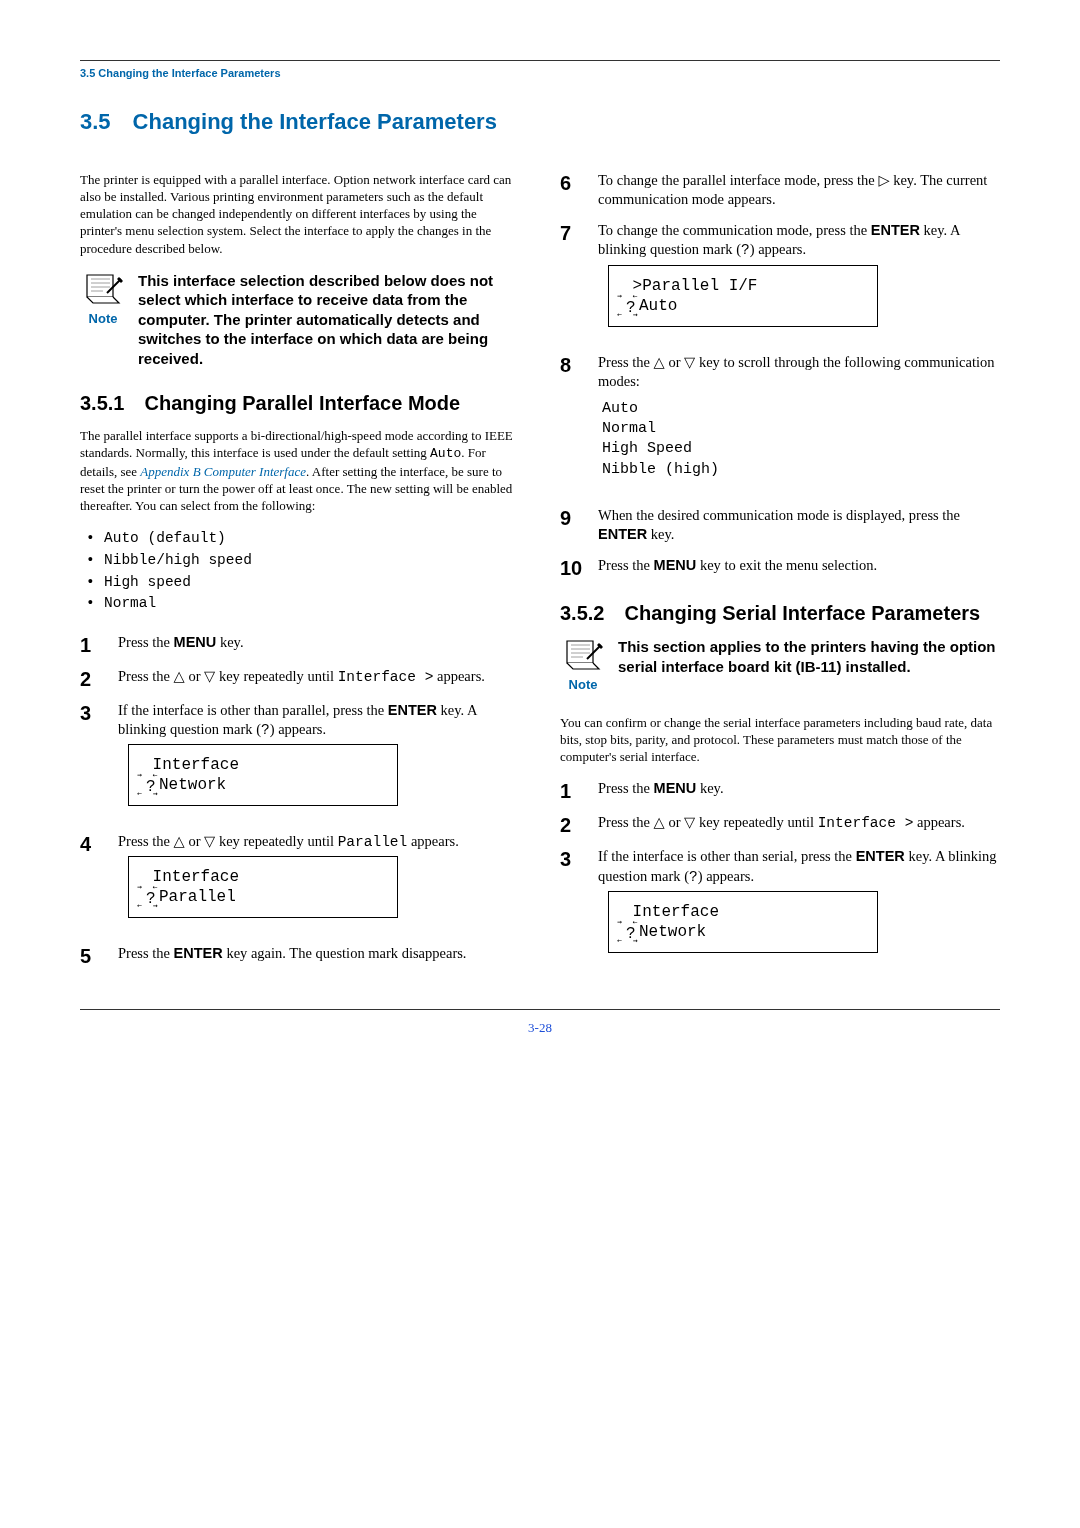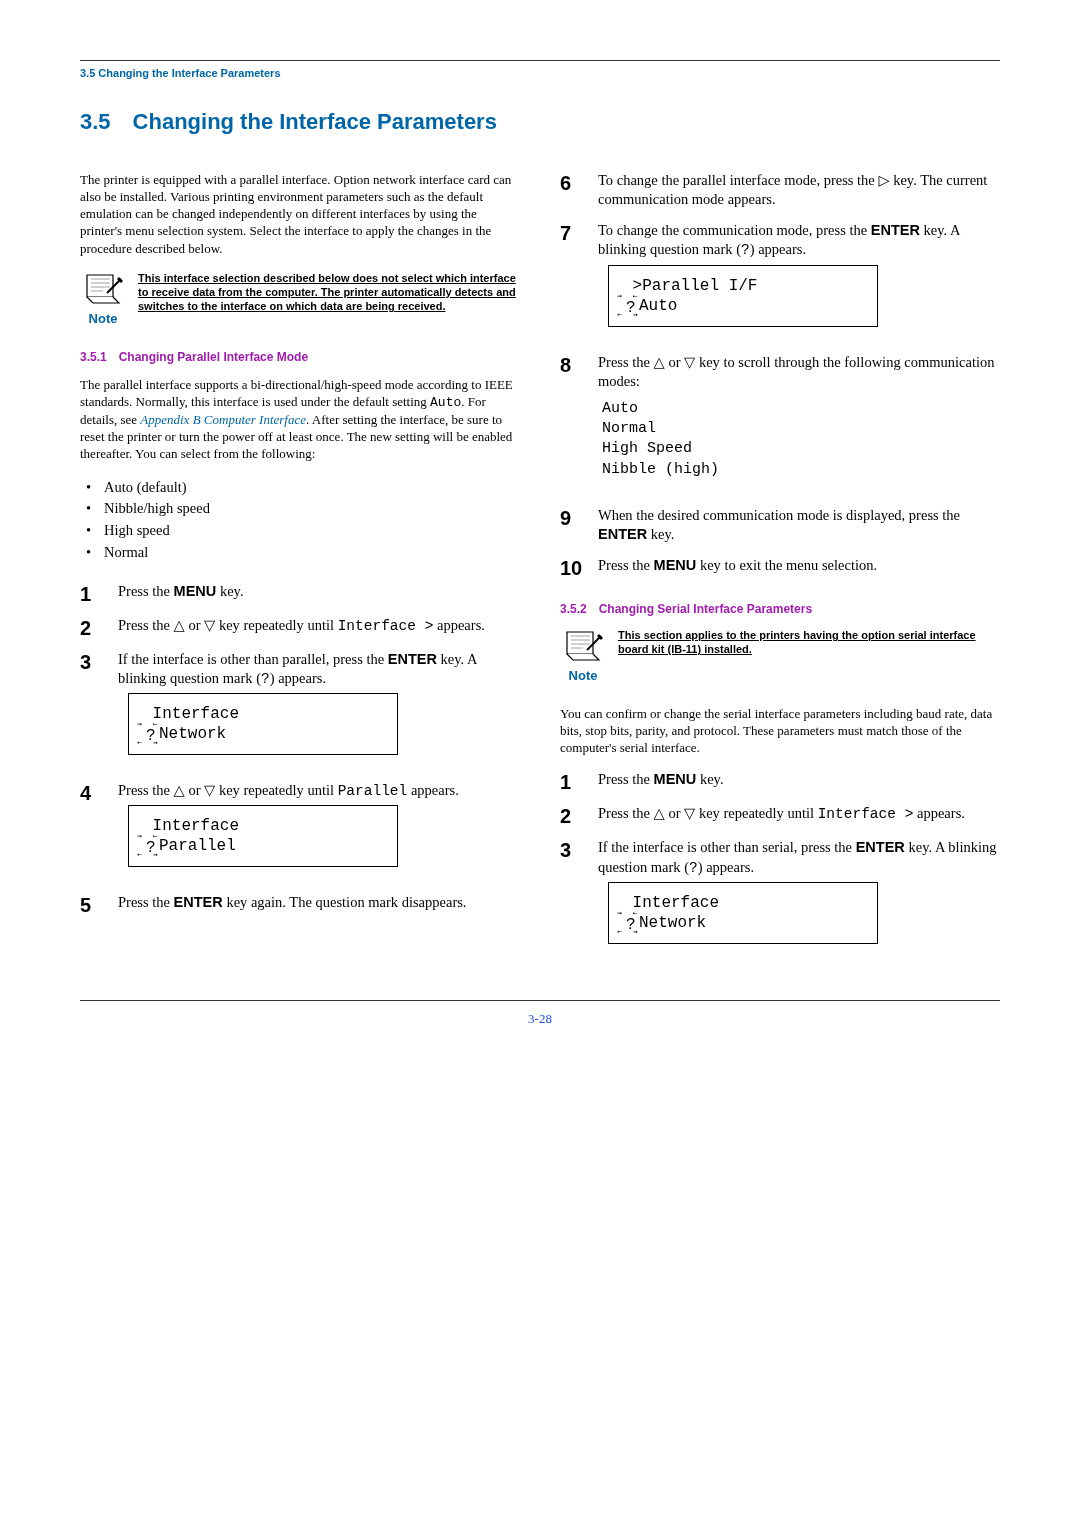--- a/index.html
+++ b/index.html
@@ -1,32 +1,32 @@
 <!DOCTYPE html>
 <html><head>
 <meta charset="utf-8">
 <style>
   body { margin: 0; font-family: "Times New Roman", serif; color: #000; background: #fff; width: 1080px; }
   .page { padding: 60px 80px 40px 80px; }
   .hr-top { border-top: 1.5px solid #333; margin-bottom: 6px; }
   .running-head { color: #0066aa; font-family: Arial, sans-serif; font-size: 11px; font-weight: bold; margin-bottom: 30px; }
   .h1 { color: #0066aa; font-family: Arial, sans-serif; font-size: 22px; font-weight: bold; margin: 8px 0 36px 0; }
-  .h2 { color: #a21caf; font-family: Arial, sans-serif; font-size: 12px; font-weight: bold; margin: 24px 0 12px 0; }
+  .h2 { color: #000000; font-family: Arial, sans-serif; font-size: 20px; font-weight: bold; margin: 24px 0 12px 0; }
   .columns { display: flex; gap: 40px; }
   .col { flex: 1; min-width: 0; }
   p { font-size: 13px; line-height: 1.32; margin: 0 0 14px 0; }
   .link { color: #0066aa; font-style: italic; text-align: right; }
-  .bullets { font-size: 14.5px; margin: 6px 0 18px 0; padding: 0; }
+  .bullets { font-size: 14.5px; margin: 6px 0 18px 0; padding: 0; font-family: Liberation Mono, monospace; }
   .bullets li { list-style: none; position: relative; padding-left: 24px; line-height: 1.5; }
   .bullets li::before { content: "•"; position: absolute; left: 6px; }
   .note-row { display: flex; gap: 12px; margin: 10px 0 22px 0; align-items: flex-start; }
   .note-icon { flex: 0 0 46px; text-align: center; }
   .note-icon svg { width: 40px; height: 34px; }
   .note-label { color: #0066aa; font-family: Arial, sans-serif; font-size: 13px; font-weight: bold; margin-top: 2px; }
-  .note-text { font-family: Arial, sans-serif; font-size: 11px; font-weight: bold; line-height: 1.3; text-decoration: underline; }
+  .note-text { font-family: Arial, sans-serif; font-size: 15px; font-weight: bold; line-height: 1.3; }
   .step { display: flex; gap: 14px; margin: 0 0 12px 0; }
   .step-num { font-family: Arial Black, Arial, sans-serif; font-weight: 900; font-size: 20px; min-width: 24px; line-height: 1; padding-top: 2px; }
   .step-body { font-size: 14.5px; line-height: 1.32; flex: 1; }
   .keycap { font-family: Arial, sans-serif; font-weight: bold; }
   .mono { font-family: "Courier New", monospace; }
   .lcd { border: 1px solid #000; padding: 10px 14px 10px 14px; margin: 4px 0 14px 10px; width: 240px; font-family: "Courier New", monospace; font-size: 16px; line-height: 1.25; position: relative; }
   .lcd-line { position: relative; display: flex; align-items: center; gap: 0; }
   
   .blink-decor { position: relative; display: inline-block; width: 16px; height: 20px; }
   .blink-decor .c { position: absolute; left: 3px; top: 2px; font-family: "Courier New", monospace; font-size: 16px; }

